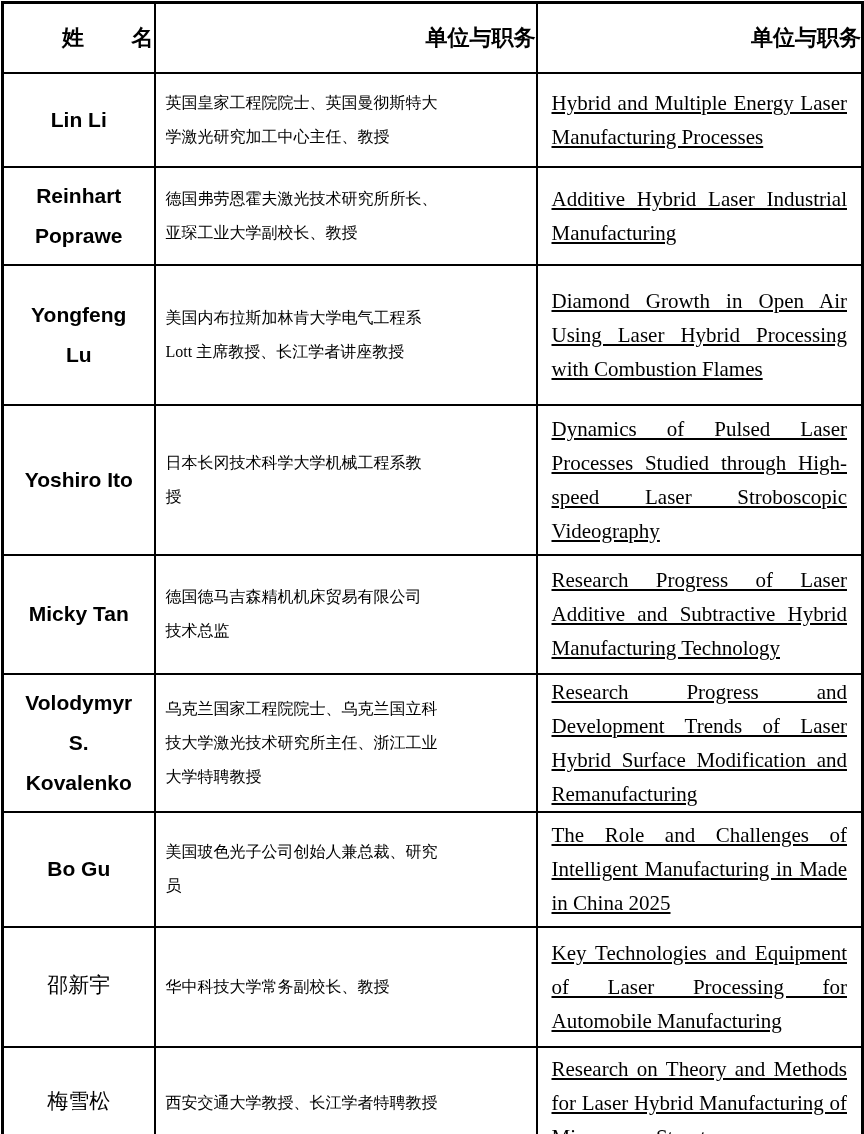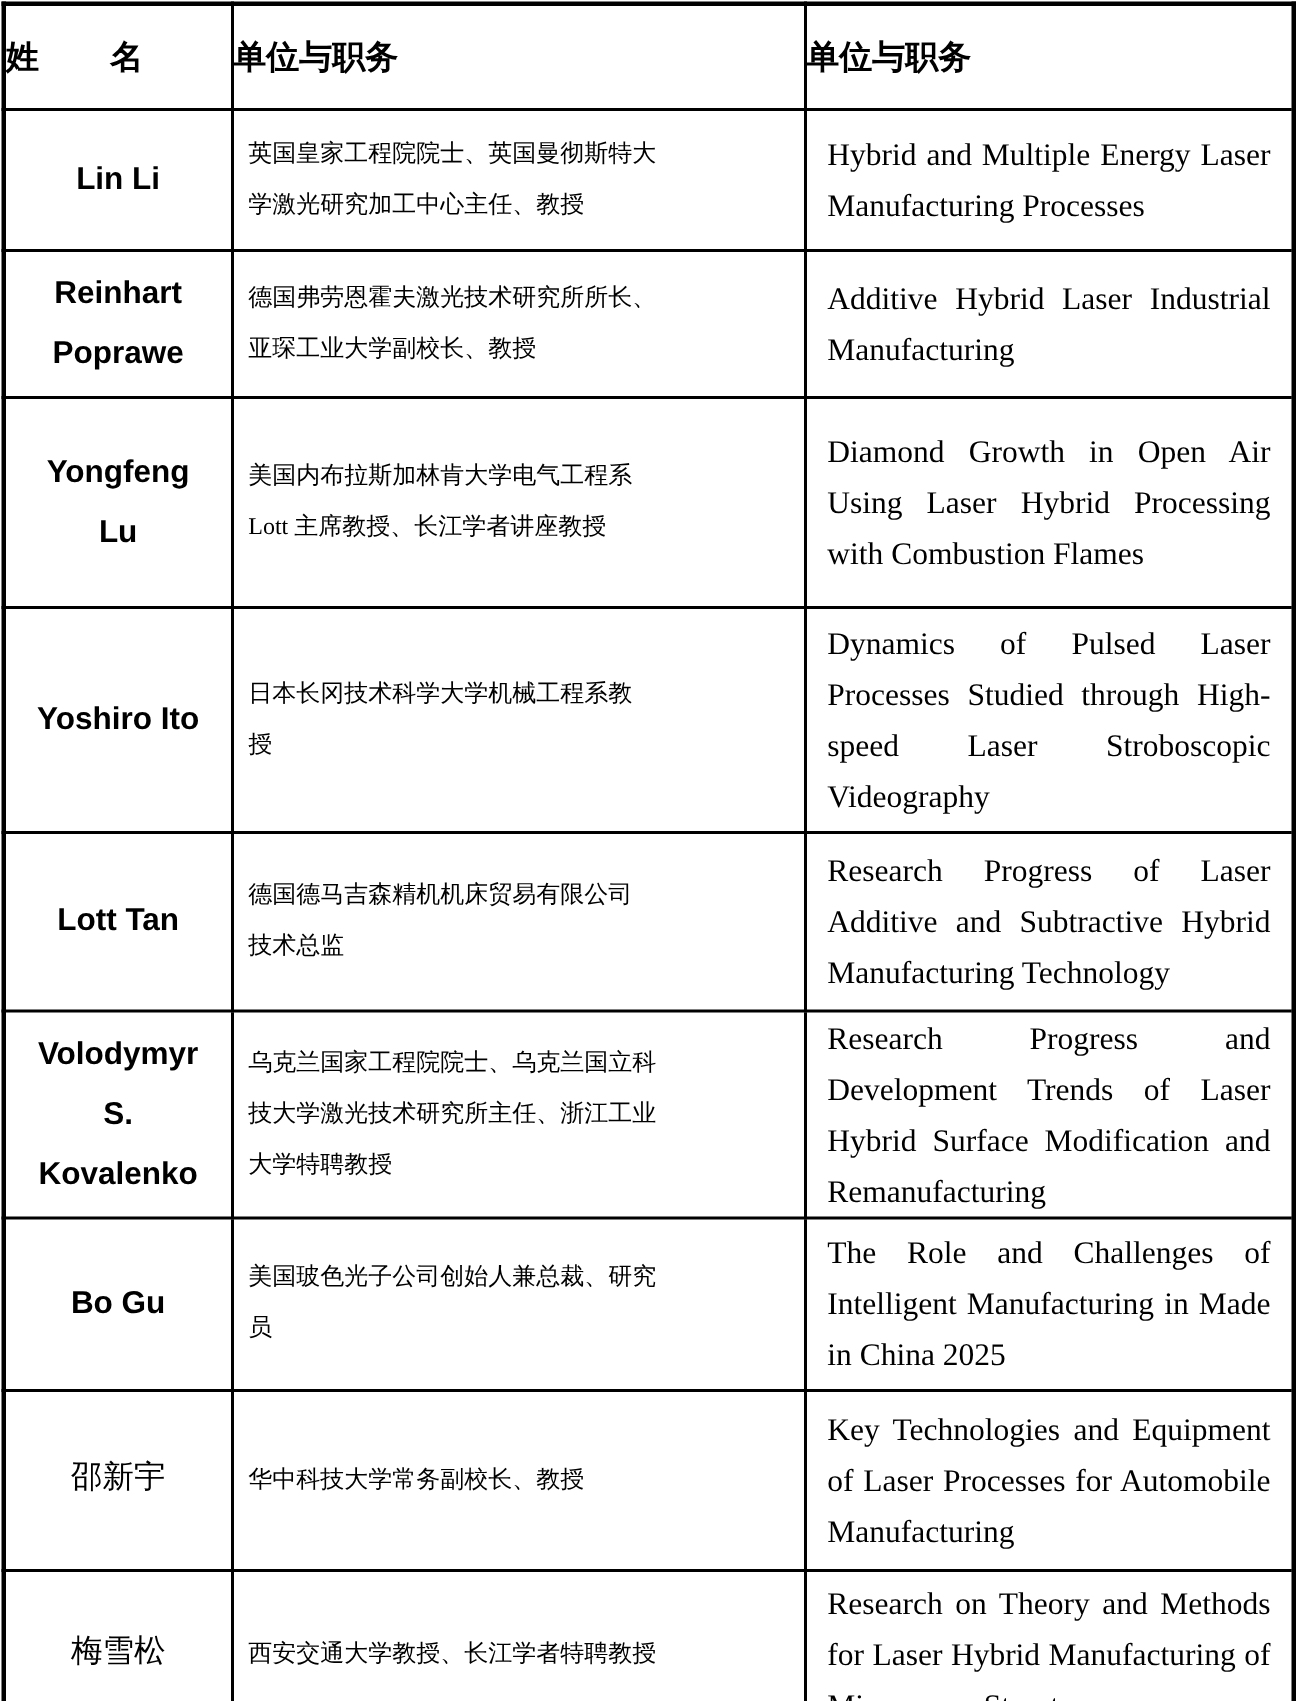--- a/index.html
+++ b/index.html
@@ -36,21 +36,21 @@
   tbody tr:nth-child(6) { height: 131px; }
   tbody tr:nth-child(7) { height: 115px; }
   tbody tr:nth-child(8) { height: 120px; }
   tbody tr:nth-child(9) { height: 114px; }
 
   th {
     font-family: "Liberation Serif", serif;
     font-size: 22px;
     font-weight: bold;
     color: #000000;
-    text-align: left;
+    text-align: right;
     vertical-align: middle;
     padding: 0;
   }
   th.th-name { word-spacing: 42px; }
 
   td { vertical-align: middle; color: #000000; }
 
   td.name {
     font-family: "Liberation Sans", sans-serif;
     font-size: 21px;
@@ -73,20 +73,21 @@
     text-align: justify;
     white-space: pre-wrap;
     padding: 12px 10px;
   }
   td.topic {
     font-family: "Liberation Serif", serif;
     font-size: 21px;
     line-height: 34px;
     text-align: justify;
     padding: 0 14px;
+    text-decoration: underline;
   }
 </style>
 </head>
 <body>
 
 <table class="speakers">
   <colgroup>
     <col class="c1">
       <col class="c2">
       <col class="c3">
@@ -117,42 +118,42 @@
 Lott 主席教授、长江学者讲座教授</td>
       <td class="topic">Diamond Growth in Open Air Using Laser Hybrid Processing with Combustion Flames</td>
     </tr>
     <tr>
       <td class="name">Yoshiro Ito</td>
       <td class="affil">日本长冈技术科学大学机械工程系教
 授</td>
       <td class="topic">Dynamics of Pulsed Laser Processes Studied through High-speed Laser Stroboscopic Videography</td>
     </tr>
     <tr>
-      <td class="name">Lott Tan</td>
+      <td class="name">Micky Tan</td>
       <td class="affil">德国德马吉森精机机床贸易有限公司
 技术总监</td>
       <td class="topic">Research Progress of Laser Additive and Subtractive Hybrid Manufacturing Technology</td>
     </tr>
     <tr>
       <td class="name">Volodymyr S. Kovalenko</td>
       <td class="affil">乌克兰国家工程院院士、乌克兰国立科
 技大学激光技术研究所主任、浙江工业
 大学特聘教授</td>
       <td class="topic">Research Progress and Development Trends of Laser Hybrid Surface Modification and Remanufacturing</td>
     </tr>
     <tr>
       <td class="name">Bo Gu</td>
       <td class="affil">美国玻色光子公司创始人兼总裁、研究
 员</td>
       <td class="topic">The Role and Challenges of Intelligent Manufacturing in Made in China 2025</td>
     </tr>
     <tr>
       <td class="name cn-name">邵新宇</td>
       <td class="affil">华中科技大学常务副校长、教授</td>
-      <td class="topic">Key Technologies and Equipment of Laser Processes for Automobile Manufacturing</td>
+      <td class="topic">Key Technologies and Equipment of Laser Processing for Automobile Manufacturing</td>
     </tr>
     <tr>
       <td class="name cn-name">梅雪松</td>
       <td class="affil">西安交通大学教授、长江学者特聘教授</td>
       <td class="topic">Research on Theory and Methods for Laser Hybrid Manufacturing of Micro-nano Structure</td>
     </tr>
   </tbody>
 </table>
 
 </body></html>

